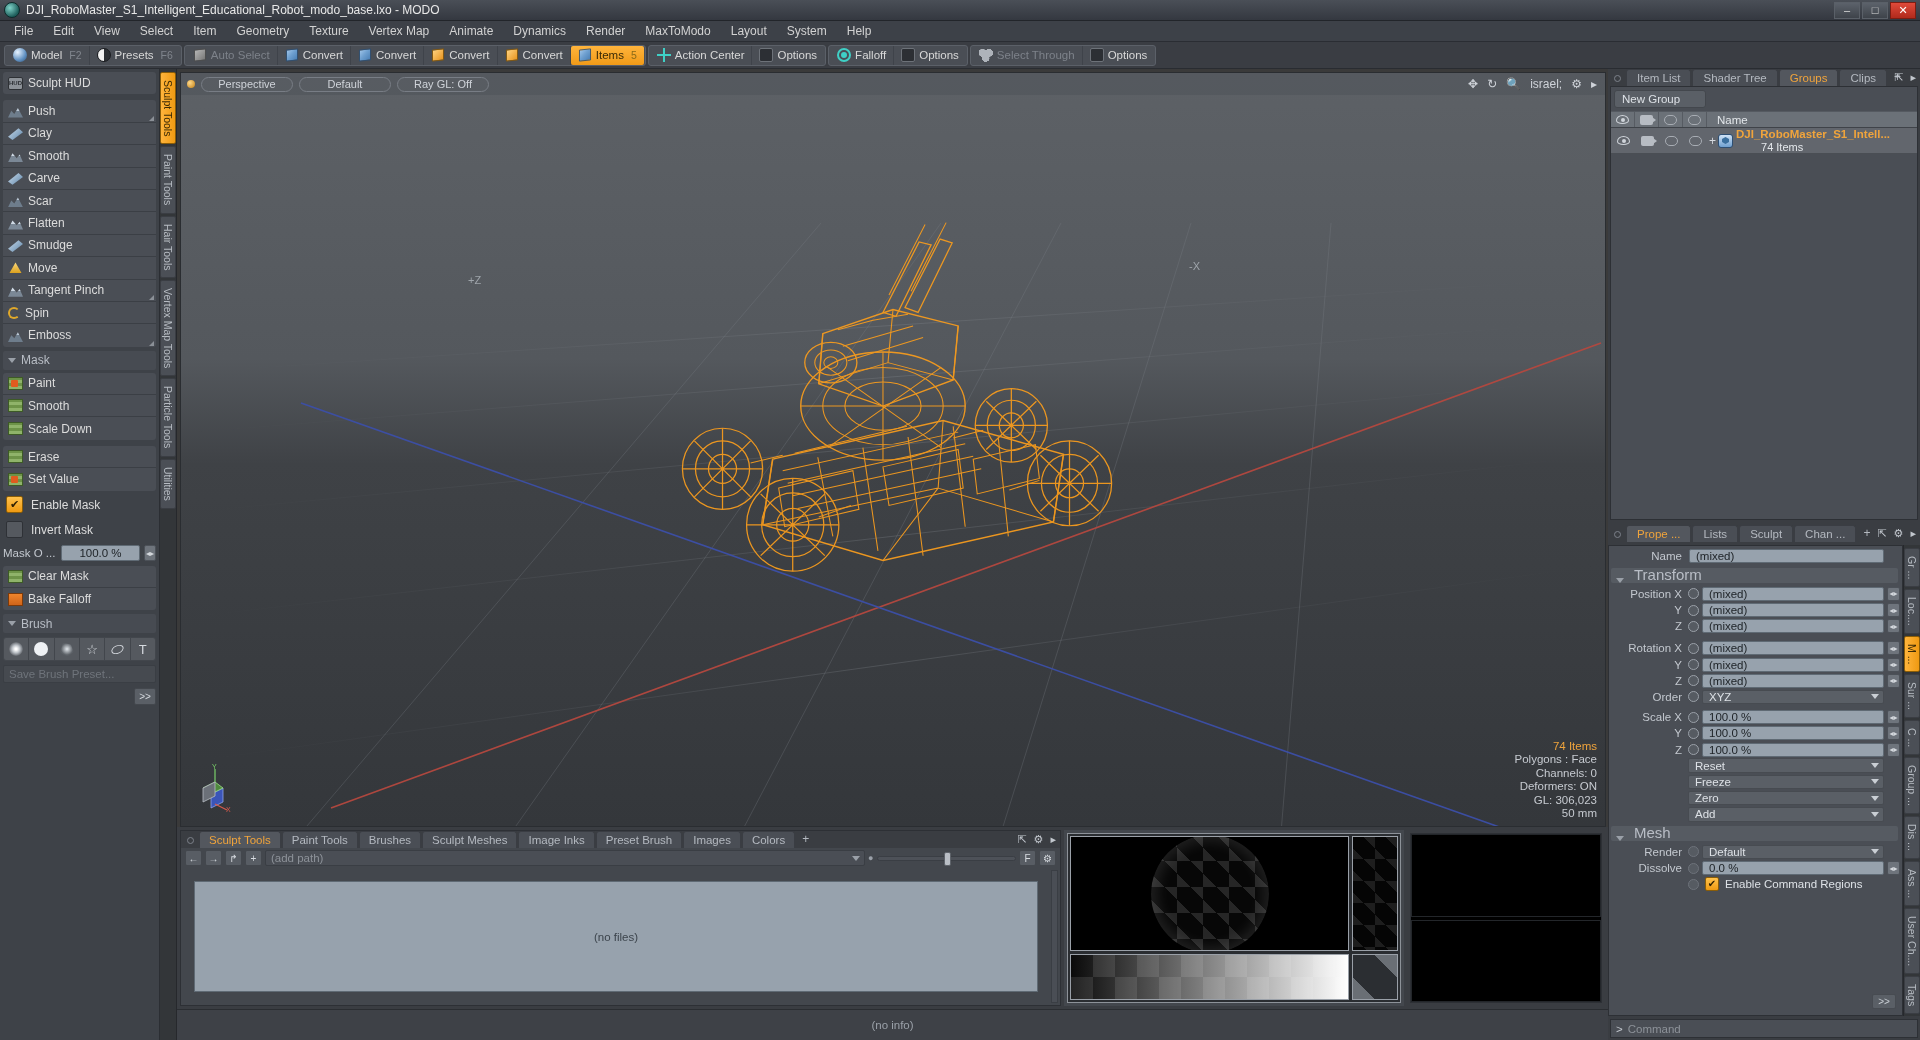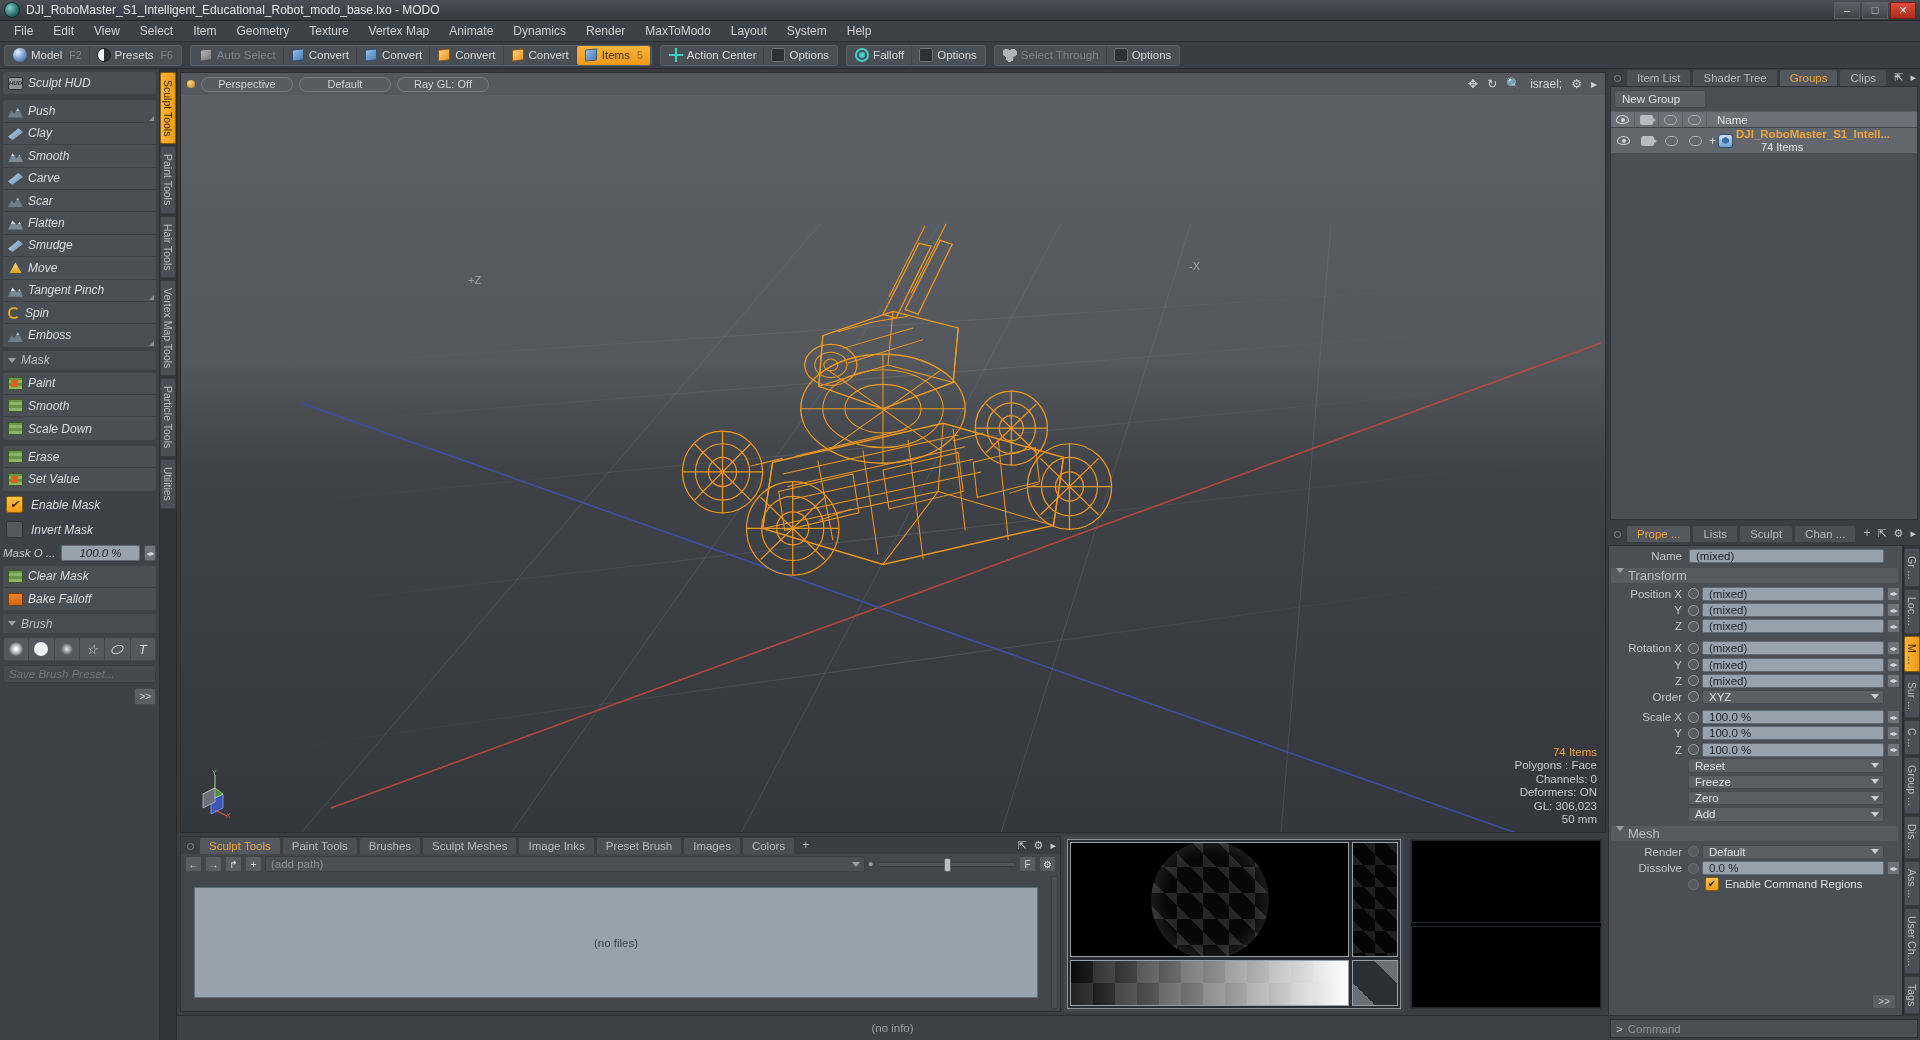--- a/index.html
+++ b/index.html
@@ -20,21 +20,21 @@
     justify-content:center;color:#dcdcdc;font-size:11px;line-height:1;}
   .winbtn.close{background:linear-gradient(#e04a3a,#b02a1c);border-color:#7d1d12;color:#fff;margin-right:4px;}
 
   
   #menubar{height:21px;background:#3d4148;display:flex;align-items:center;
     padding-left:4px;border-bottom:1px solid #2a2d33;}
   #menubar .mi{padding:2px 10px;font-size:12px;color:#d2d2d2;text-align:center;}
 
   
   #toolbar{height:27px;background:#3a3d43;display:flex;align-items:center;
-    padding:0 4px;gap:8px;border-bottom:1px solid #292c31;}
+    padding:0 4px;gap:2px;border-bottom:1px solid #292c31;}
   .tgroup{display:flex;align-items:center;background:#4a4e55;border:1px solid #5b6068;
     border-radius:3px;height:21px;padding:0 1px;}
   .tbtn{display:flex;align-items:center;gap:4px;padding:0 7px;height:19px;
     font-size:11.5px;color:#d8d8d8;border-right:1px solid #3f434a;white-space:nowrap;}
   .tbtn:last-child{border-right:none;}
   .tbtn.dim{color:#7d828a;}
   .tbtn.active{background:linear-gradient(#ffb43c,#f09a18);color:#3a2a06;border-radius:2px;justify-content:space-between;}
   .tbtn .key{color:#80858d;font-size:10.5px;margin-left:3px;}
   .tbtn.active .key{color:#8a6a18;}
   .ico{width:14px;height:14px;flex:none;display:inline-block;}
@@ -55,21 +55,21 @@
      radial-gradient(circle at 25% 35%,#aeb3ba 28%,transparent 29%),
      radial-gradient(circle at 72% 35%,#aeb3ba 28%,transparent 29%),
      radial-gradient(circle at 48% 72%,#aeb3ba 30%,transparent 31%);}
 
   
   #main{display:flex;height:calc(1040px - 21px - 21px - 27px);}
 
   
   #leftpanel{width:160px;background:#3e4248;display:flex;flex-direction:column;
     border-right:1px solid #2b2e33;}
-  .lp-scroll{flex:1;overflow:hidden;padding:3px 3px 0 3px;font-style:italic;}
+  .lp-scroll{flex:1;overflow:hidden;padding:3px 3px 0 3px;}
   .tool-sep{height:6px;}
   .toolrow{height:22.4px;display:flex;align-items:center;gap:5px;padding:0 5px;
     background:#4a4e55;border-bottom:1px solid #3b3f45;font-size:12px;color:#dcdcdc;position:relative;}
   .toolrow.first{border-top-left-radius:3px;border-top-right-radius:3px;}
   .toolrow.last{border-bottom-left-radius:3px;border-bottom-right-radius:3px;border-bottom:none;}
   .toolrow .tri{position:absolute;right:2px;bottom:1px;width:0;height:0;
     border-left:5px solid transparent;border-bottom:5px solid #8b9097;}
   .sect-hdr{height:19px;display:flex;align-items:center;gap:5px;padding:0 5px;
     background:#474b52;color:#b9bec6;font-size:12px;margin:4px 0 3px 0;border-radius:2px;}
   .sect-hdr .caret{width:0;height:0;border-left:4.5px solid transparent;
@@ -187,21 +187,21 @@
     background-size:44px 44px;background-position:0 0,22px 22px;}
   .inkswatch{width:46px;border:1px solid #9aa0a8;
     background-image:linear-gradient(45deg,#6a6f75 25%,#2b2e32 25%,#2b2e32 75%,#6a6f75 75%),
       linear-gradient(45deg,#6a6f75 25%,#2b2e32 25%,#2b2e32 75%,#6a6f75 75%);
     background-size:44px 44px;background-position:0 0,22px 22px;}
   #bp-right{width:198px;background:#3a3d42;padding:3px;}
   .blackpane{height:100%;background:#000;border:1px solid #2d3035;display:flex;flex-direction:column;gap:3px;}
   .blackpane .bhalf{flex:1;background:#000;border:1px solid #23262a;}
 
   
-  #statusbar{height:25px;background:#3e4147;border-top:1px solid #2a2d31;
+  #statusbar{height:31px;background:#3e4147;border-top:1px solid #2a2d31;
     display:flex;align-items:center;justify-content:center;color:#9aa0a8;font-size:11.5px;}
 
   
   #rightdock{width:312px;display:flex;flex-direction:column;background:#3a3d42;flex:none;}
   .dock-tabs{height:17px;display:flex;align-items:flex-end;padding-left:6px;gap:1px;background:#3a3d42;position:relative;}
   .dock-tab{padding:2px 10px;font-size:11.5px;color:#b4b9c0;background:#4a4e55;
     border:1px solid #3a3d43;border-bottom:none;border-radius:3px 3px 0 0;}
   .dock-tab.active{color:#f0a43c;background:#53575e;}
   .dock-corner{position:absolute;right:4px;bottom:2px;display:flex;gap:7px;color:#c2c7ce;font-size:11px;}
   .dock-body{background:#4a4e55;border:1px solid #2d3035;margin:0 2px;display:flex;flex-direction:column;}
@@ -233,22 +233,22 @@
   .plabel{width:74px;text-align:right;font-size:11.5px;color:#c3c8cf;padding-right:3px;white-space:nowrap;}
   .pdot{width:11px;height:11px;border-radius:50%;border:1.5px solid #9aa0a8;background:#565b62;flex:none;}
   .pdot.dim{border-color:#6d727a;}
   .pfield{flex:1;height:14px;background:#97a2ad;border:1px solid #5f6a74;border-radius:2px;
     color:#1d2226;font-size:11.5px;display:flex;align-items:center;padding-left:6px;position:relative;}
   .pfield.dark{background:#5a5f66;border-color:#474b51;color:#dde1e6;}
   .parrows{width:13px;height:14px;background:#6e747c;border:1px solid #4c5158;border-radius:2px;
     display:flex;align-items:center;justify-content:center;color:#d4d8dd;font-size:8px;flex:none;}
   .pcaret{position:absolute;right:4px;width:0;height:0;border-left:4px solid transparent;
     border-right:4px solid transparent;border-top:5px solid #c9ced4;}
-  .psect{height:15px;background:#565b62;border-radius:2px;display:flex;align-items:flex-start;gap:4px;
-    padding-left:5px;color:#b9bec6;font-size:13px;margin:4px 2px 4px 0;}
+  .psect{height:15px;background:#565b62;border-radius:2px;display:flex;align-items:flex-end;gap:10px;
+    padding-left:5px;color:#b9bec6;font-size:15px;margin:4px 2px 4px 0;}
   .psect .caret{width:0;height:0;border-left:4px solid transparent;border-right:4px solid transparent;border-top:5px solid #9aa0a8;}
   .pname-row{display:flex;align-items:center;gap:4px;height:15px;margin-bottom:3px;}
   .wide-btn{margin-left:77px;height:14.6px;background:#5a5f66;border:1px solid #474b51;border-radius:2px;
     color:#dde1e6;font-size:11.5px;display:flex;align-items:center;padding-left:6px;position:relative;margin-bottom:1.6px;margin-right:16px;}
   .cmdbar{height:20px;margin:3px 2px 2px 2px;background:#4a4e55;border:1px solid #2d3035;
     display:flex;align-items:center;gap:5px;padding:0 5px;color:#8d9299;font-size:11.5px;}
   .cmdbar .gt{color:#c2c7ce;}
   .goright{position:absolute;right:6px;bottom:6px;width:24px;height:15px;background:#5a5f66;
     border:1px solid #474b51;border-radius:2px;display:flex;align-items:center;justify-content:center;
     color:#c9ced4;font-size:10px;}

